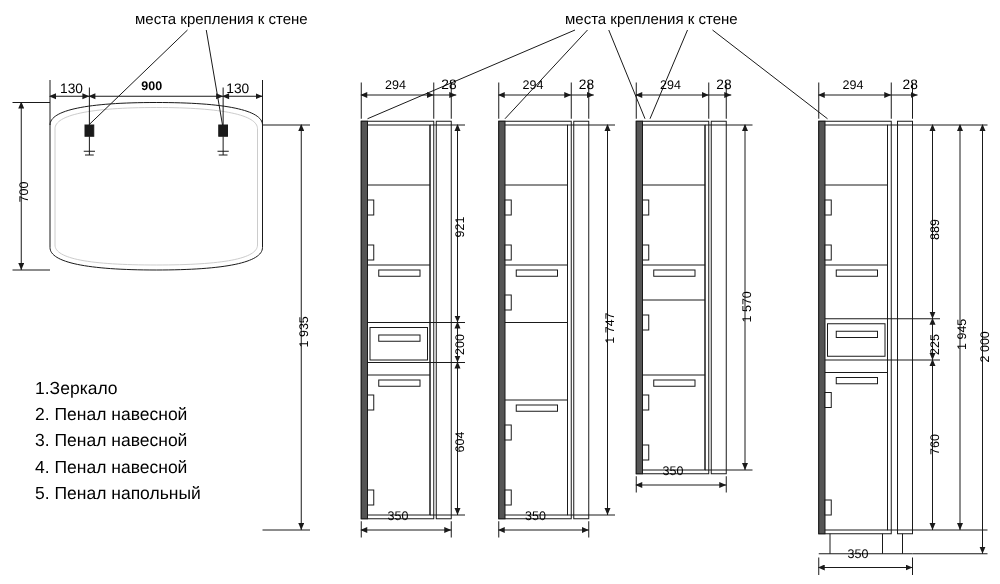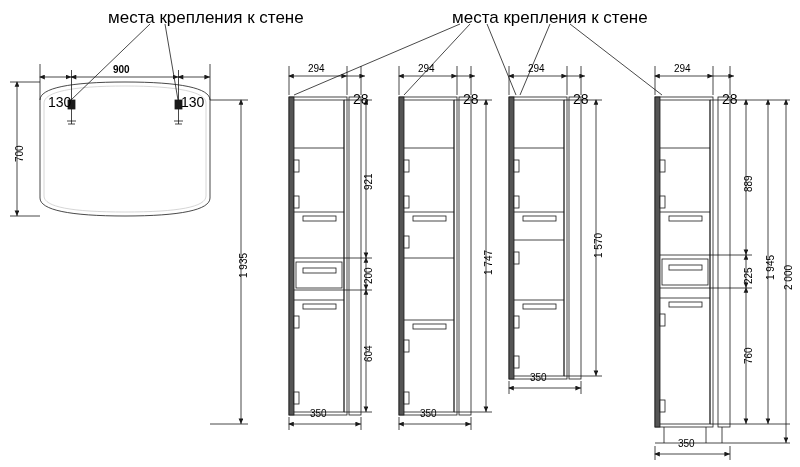--- a/index.html
+++ b/index.html
@@ -1,25 +1,25 @@
 <!DOCTYPE html>
 <html><head>
 <meta charset="utf-8">
 <style>
   html,body{margin:0;padding:0;background:#ffffff;}
   body{width:800px;height:467px;position:relative;overflow:hidden;
        font-family:"Liberation Sans", sans-serif;color:#000;}
   .stage{position:absolute;left:0;top:0;width:800px;height:467px;}
   svg{position:absolute;left:0;top:0;width:800px;height:467px;}
   .lbl{position:absolute;font-size:10px;line-height:11px;color:#000;white-space:nowrap;}
-  .lbl.sm{font-size:14px;margin-top:31px;}
+  .lbl.sm{font-size:11px;}
   .lbl.rot{transform-origin:0 0;}
   .legend{position:absolute;left:28px;top:300px;font-size:14px;line-height:21px;}
   .legend div{white-space:nowrap;}
-  .title{position:absolute;font-size:17px;white-space:nowrap;}
+  .title{position:absolute;font-size:12px;white-space:nowrap;}
 </style>
 </head>
 <body>
 
 <div class="stage">
 
 <svg viewBox="0 0 800 467" xmlns="http://www.w3.org/2000/svg">
   <defs>
     <marker id="ar" markerWidth="8" markerHeight="8" refX="7" refY="3" orient="auto">
       <path d="M0,0 L7,3 L0,6 z" fill="#1a1a1a"></path>
@@ -253,14 +253,21 @@
 
 <div class="lbl" style="left:674px;top:63px;">294</div>
 <div class="lbl sm" style="left:722px;top:63px;">28</div>
 <div class="lbl" style="left:678px;top:438px;">350</div>
 <div class="lbl rot" style="left:743px;top:192px;transform:rotate(-90deg);">889</div>
 <div class="lbl rot" style="left:743px;top:284px;transform:rotate(-90deg);">225</div>
 <div class="lbl rot" style="left:743px;top:364px;transform:rotate(-90deg);">760</div>
 <div class="lbl rot" style="left:765px;top:280px;transform:rotate(-90deg);">1 945</div>
 <div class="lbl rot" style="left:783px;top:290px;transform:rotate(-90deg);">2 000</div>
 
-
+<div class="legend">
+  <div>1.Зеркало</div>
+  <div>2. Пенал навесной</div>
+  <div>3. Пенал навесной</div>
+  <div>4. Пенал навесной</div>
+  <div>5. Пенал напольный</div>
 </div>
 
+</div>
+
 </body></html>

